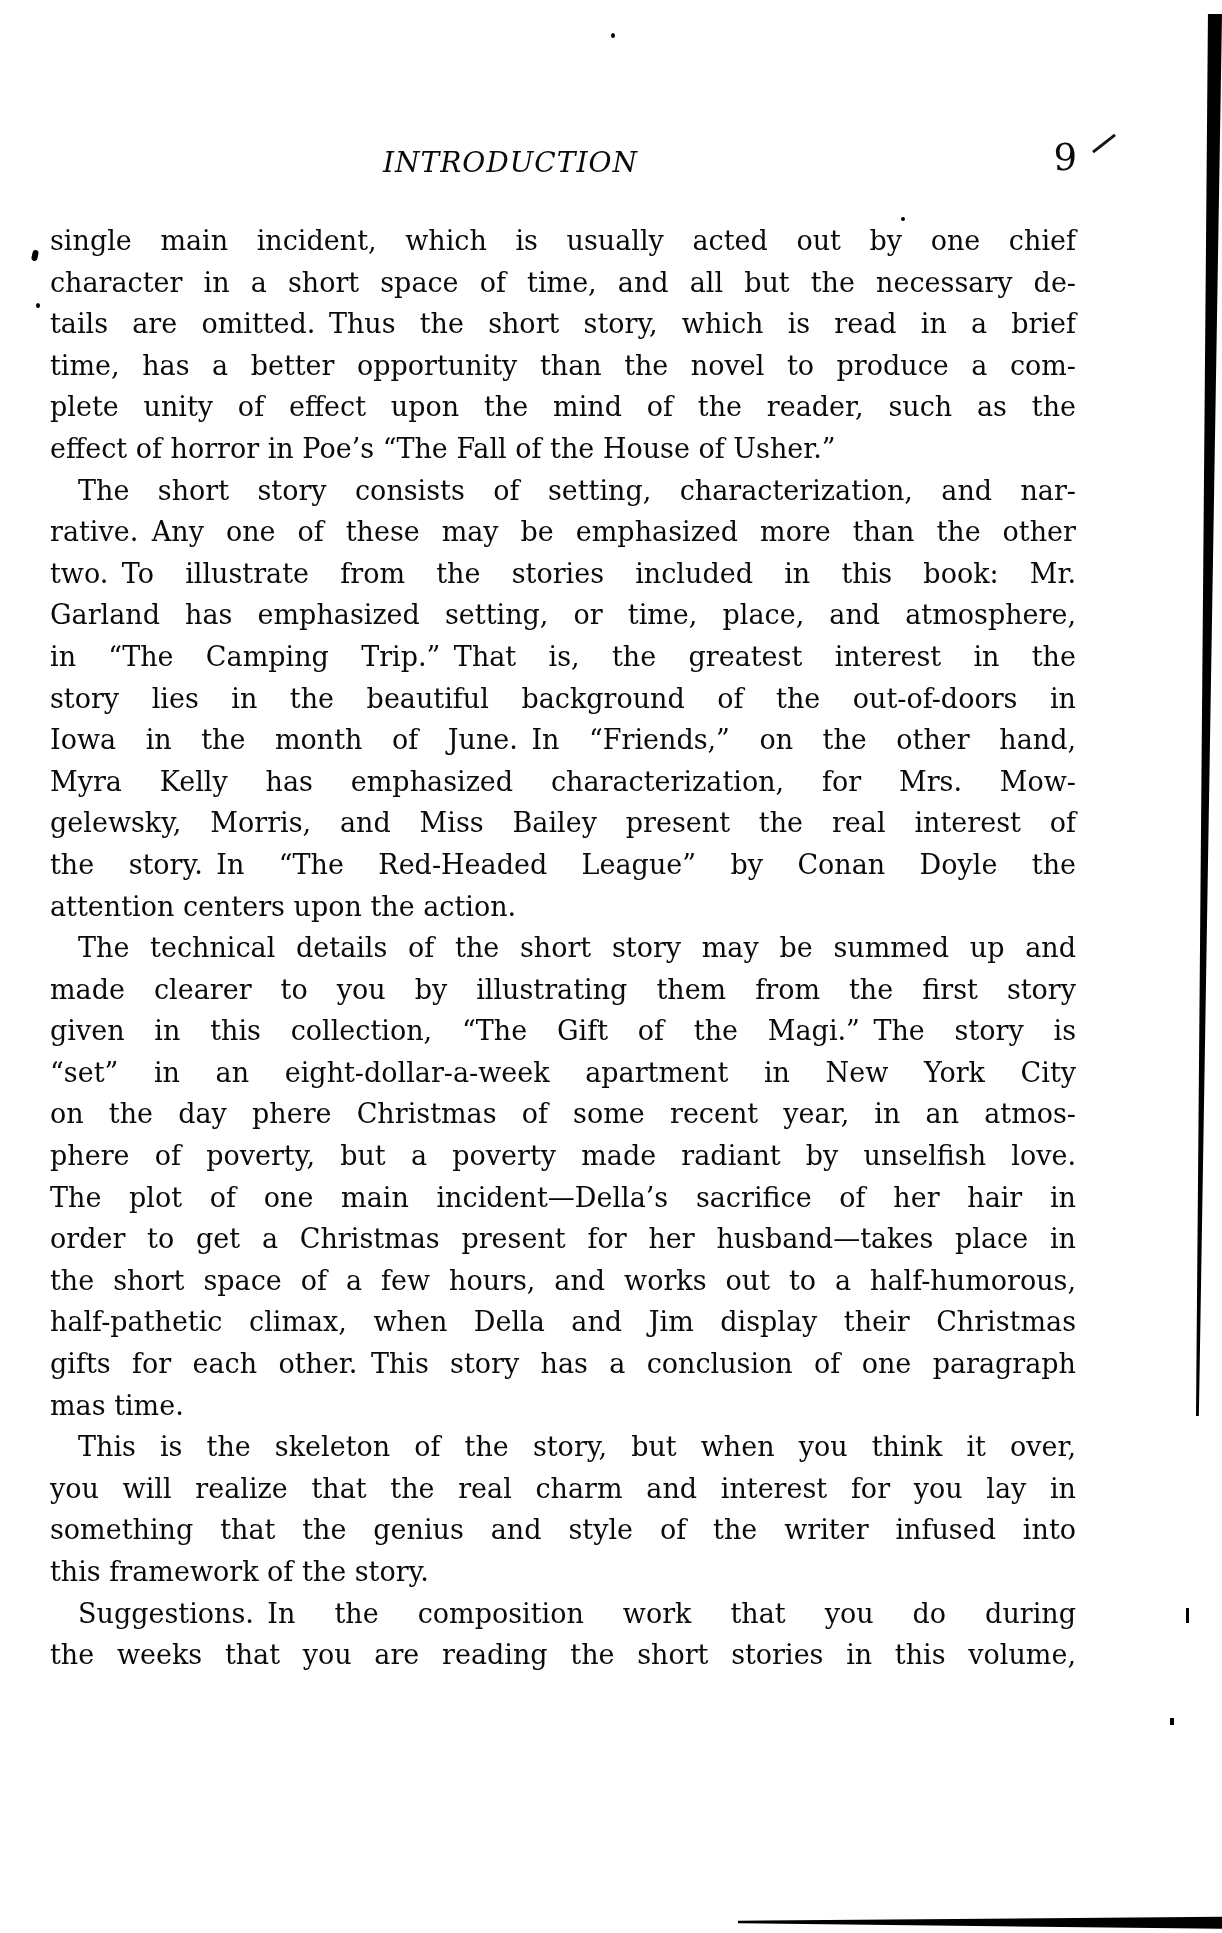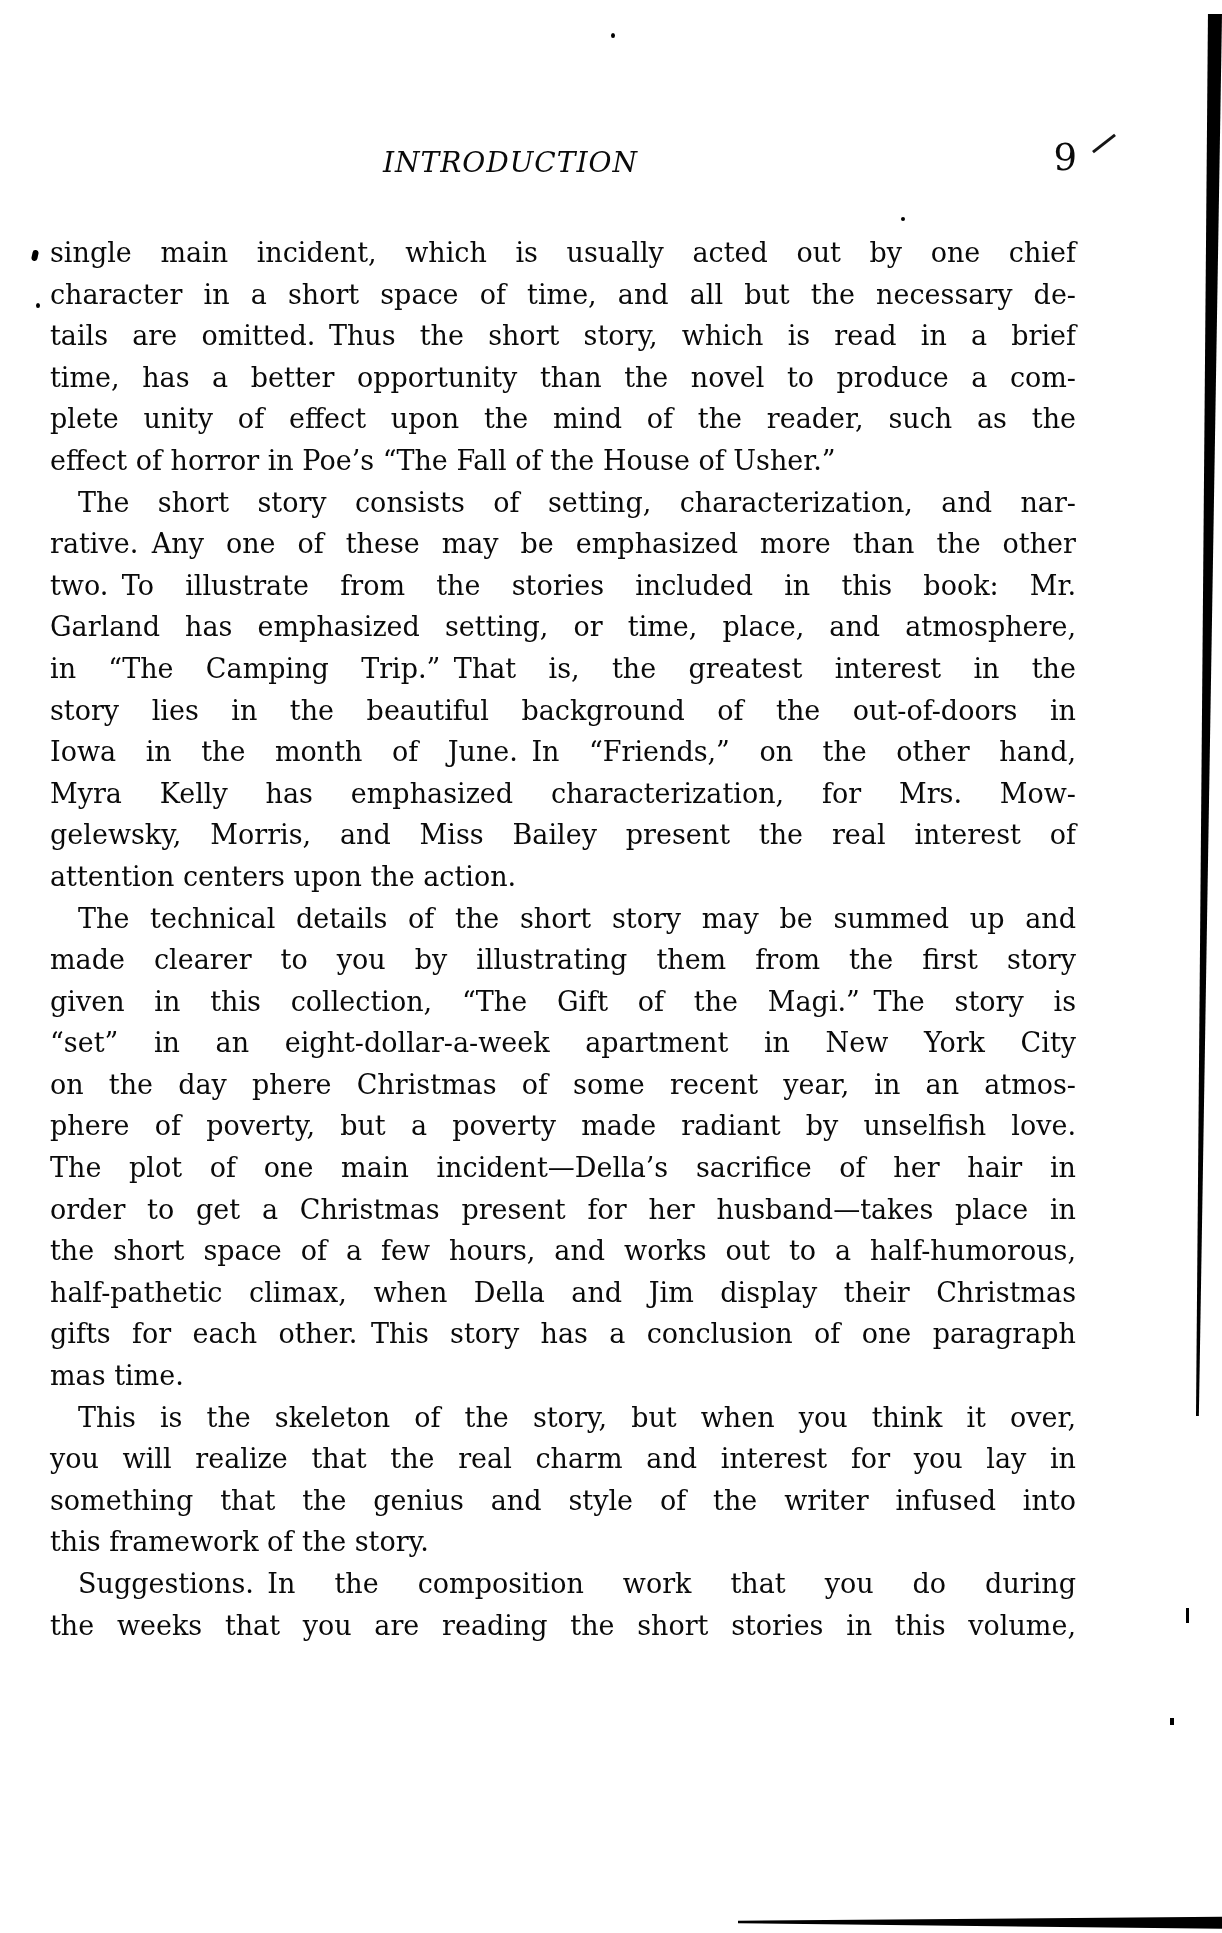--- a/index.html
+++ b/index.html
@@ -25,21 +25,21 @@
     position: absolute;
     left: 1017px;
     top: 136px;
     width: 60px;
     text-align: right;
     font-size: 37px;
   }
   .body-text {
     position: absolute;
     left: 50px;
-    top: 232px;
+    top: 220px;
     width: 1026px;
     font-size: 27px;
     line-height: 41.6px;
   }
   .line {
     text-align: justify;
     text-align-last: justify;
     -moz-text-align-last: justify;
   }
   .line.para-end {
@@ -87,20 +87,21 @@
       <div class="line para-end">effect of horror in Poe’s “The Fall of the House of Usher.”</div>
       <div class="line indent">The short story consists of setting, characterization, and nar-</div>
       <div class="line">rative. Any one of these may be emphasized more than the other</div>
       <div class="line">two. To illustrate from the stories included in this book: Mr.</div>
       <div class="line">Garland has emphasized setting, or time, place, and atmosphere,</div>
       <div class="line">in “The Camping Trip.” That is, the greatest interest in the</div>
       <div class="line">story lies in the beautiful background of the out-of-doors in</div>
       <div class="line">Iowa in the month of June. In “Friends,” on the other hand,</div>
       <div class="line">Myra Kelly has emphasized characterization, for Mrs. Mow-</div>
       <div class="line">gelewsky, Morris, and Miss Bailey present the real interest of</div>
+      <div class="line">the story. In “The Red-Headed League” by Conan Doyle the</div>
       <div class="line para-end">attention centers upon the action.</div>
       <div class="line indent">The technical details of the short story may be summed up and</div>
       <div class="line">made clearer to you by illustrating them from the first story</div>
       <div class="line">given in this collection, “The Gift of the Magi.” The story is</div>
       <div class="line">“set” in an eight-dollar-a-week apartment in New York City</div>
       <div class="line">on the day phere Christmas of some recent year, in an atmos-</div>
       <div class="line">phere of poverty, but a poverty made radiant by unselfish love.</div>
       <div class="line">The plot of one main incident—Della’s sacrifice of her hair in</div>
       <div class="line">order to get a Christmas present for her husband—takes place in</div>
       <div class="line">the short space of a few hours, and works out to a half-humorous,</div>

